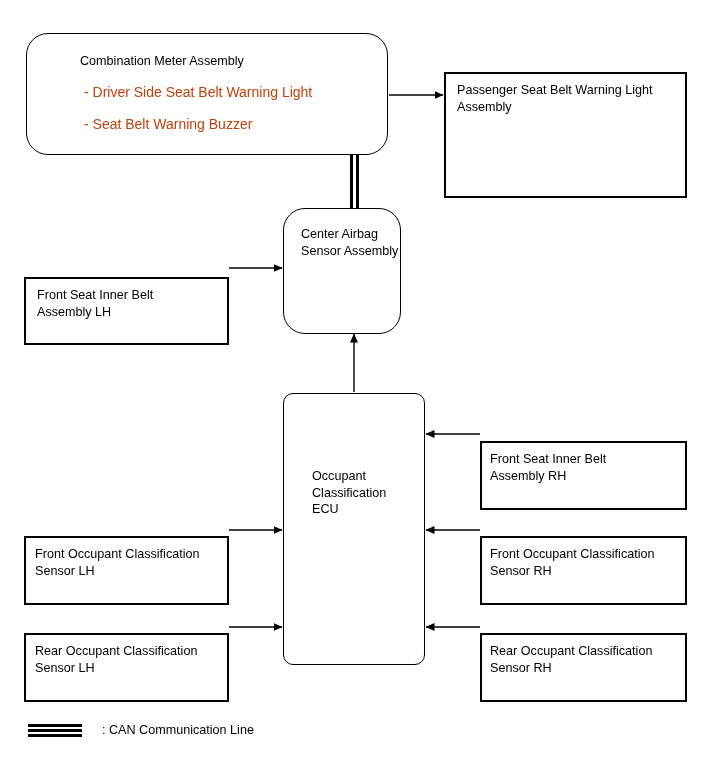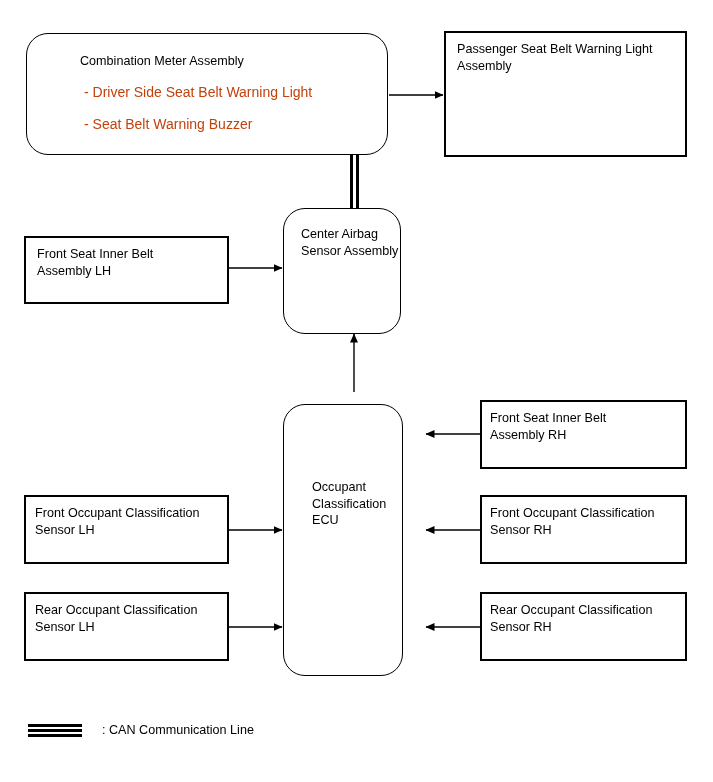--- a/index.html
+++ b/index.html
@@ -18,20 +18,21 @@
     background: #ffffff;
     overflow: hidden;
   }
   .node {
     position: absolute;
     box-sizing: border-box;
     background: #ffffff;
   }
   .node-rect {
     border: 2px solid #000000;
+    margin-top: 41px;
   }
   .node-round {
     border: 1.6px solid #000000;
     border-radius: 18px;
   }
   .node-round-lg {
     border-radius: 22px;
   }
   .node-text {
     position: absolute;
@@ -145,21 +146,21 @@
   <div class="node node-round node-round-lg" style="left:283px; top:208px; width:118px; height:126px;">
     <div class="node-text" style="left:17px; top:17px;">Center Airbag
 Sensor Assembly</div>
   </div>
 
   <div class="node node-rect" style="left:24px; top:236px; width:205px; height:68px;">
     <div class="node-text" style="left:11px; top:8px;">Front Seat Inner Belt
 Assembly LH</div>
   </div>
 
-  <div class="node node-round node-round-lg" style="left:283px; top:404px; width:120px; height:272px;">
+  <div class="node node-round node-round-lg" style="left:283px; top:393px; width:142px; height:272px;border-radius:10px;">
     <div class="node-text" style="left:28px; top:74px;">Occupant
 Classification
 ECU</div>
   </div>
 
   <div class="node node-rect" style="left:480px; top:400px; width:207px; height:69px;">
     <div class="node-text" style="left:8px; top:8px;">Front Seat Inner Belt
 Assembly RH</div>
   </div>
 

